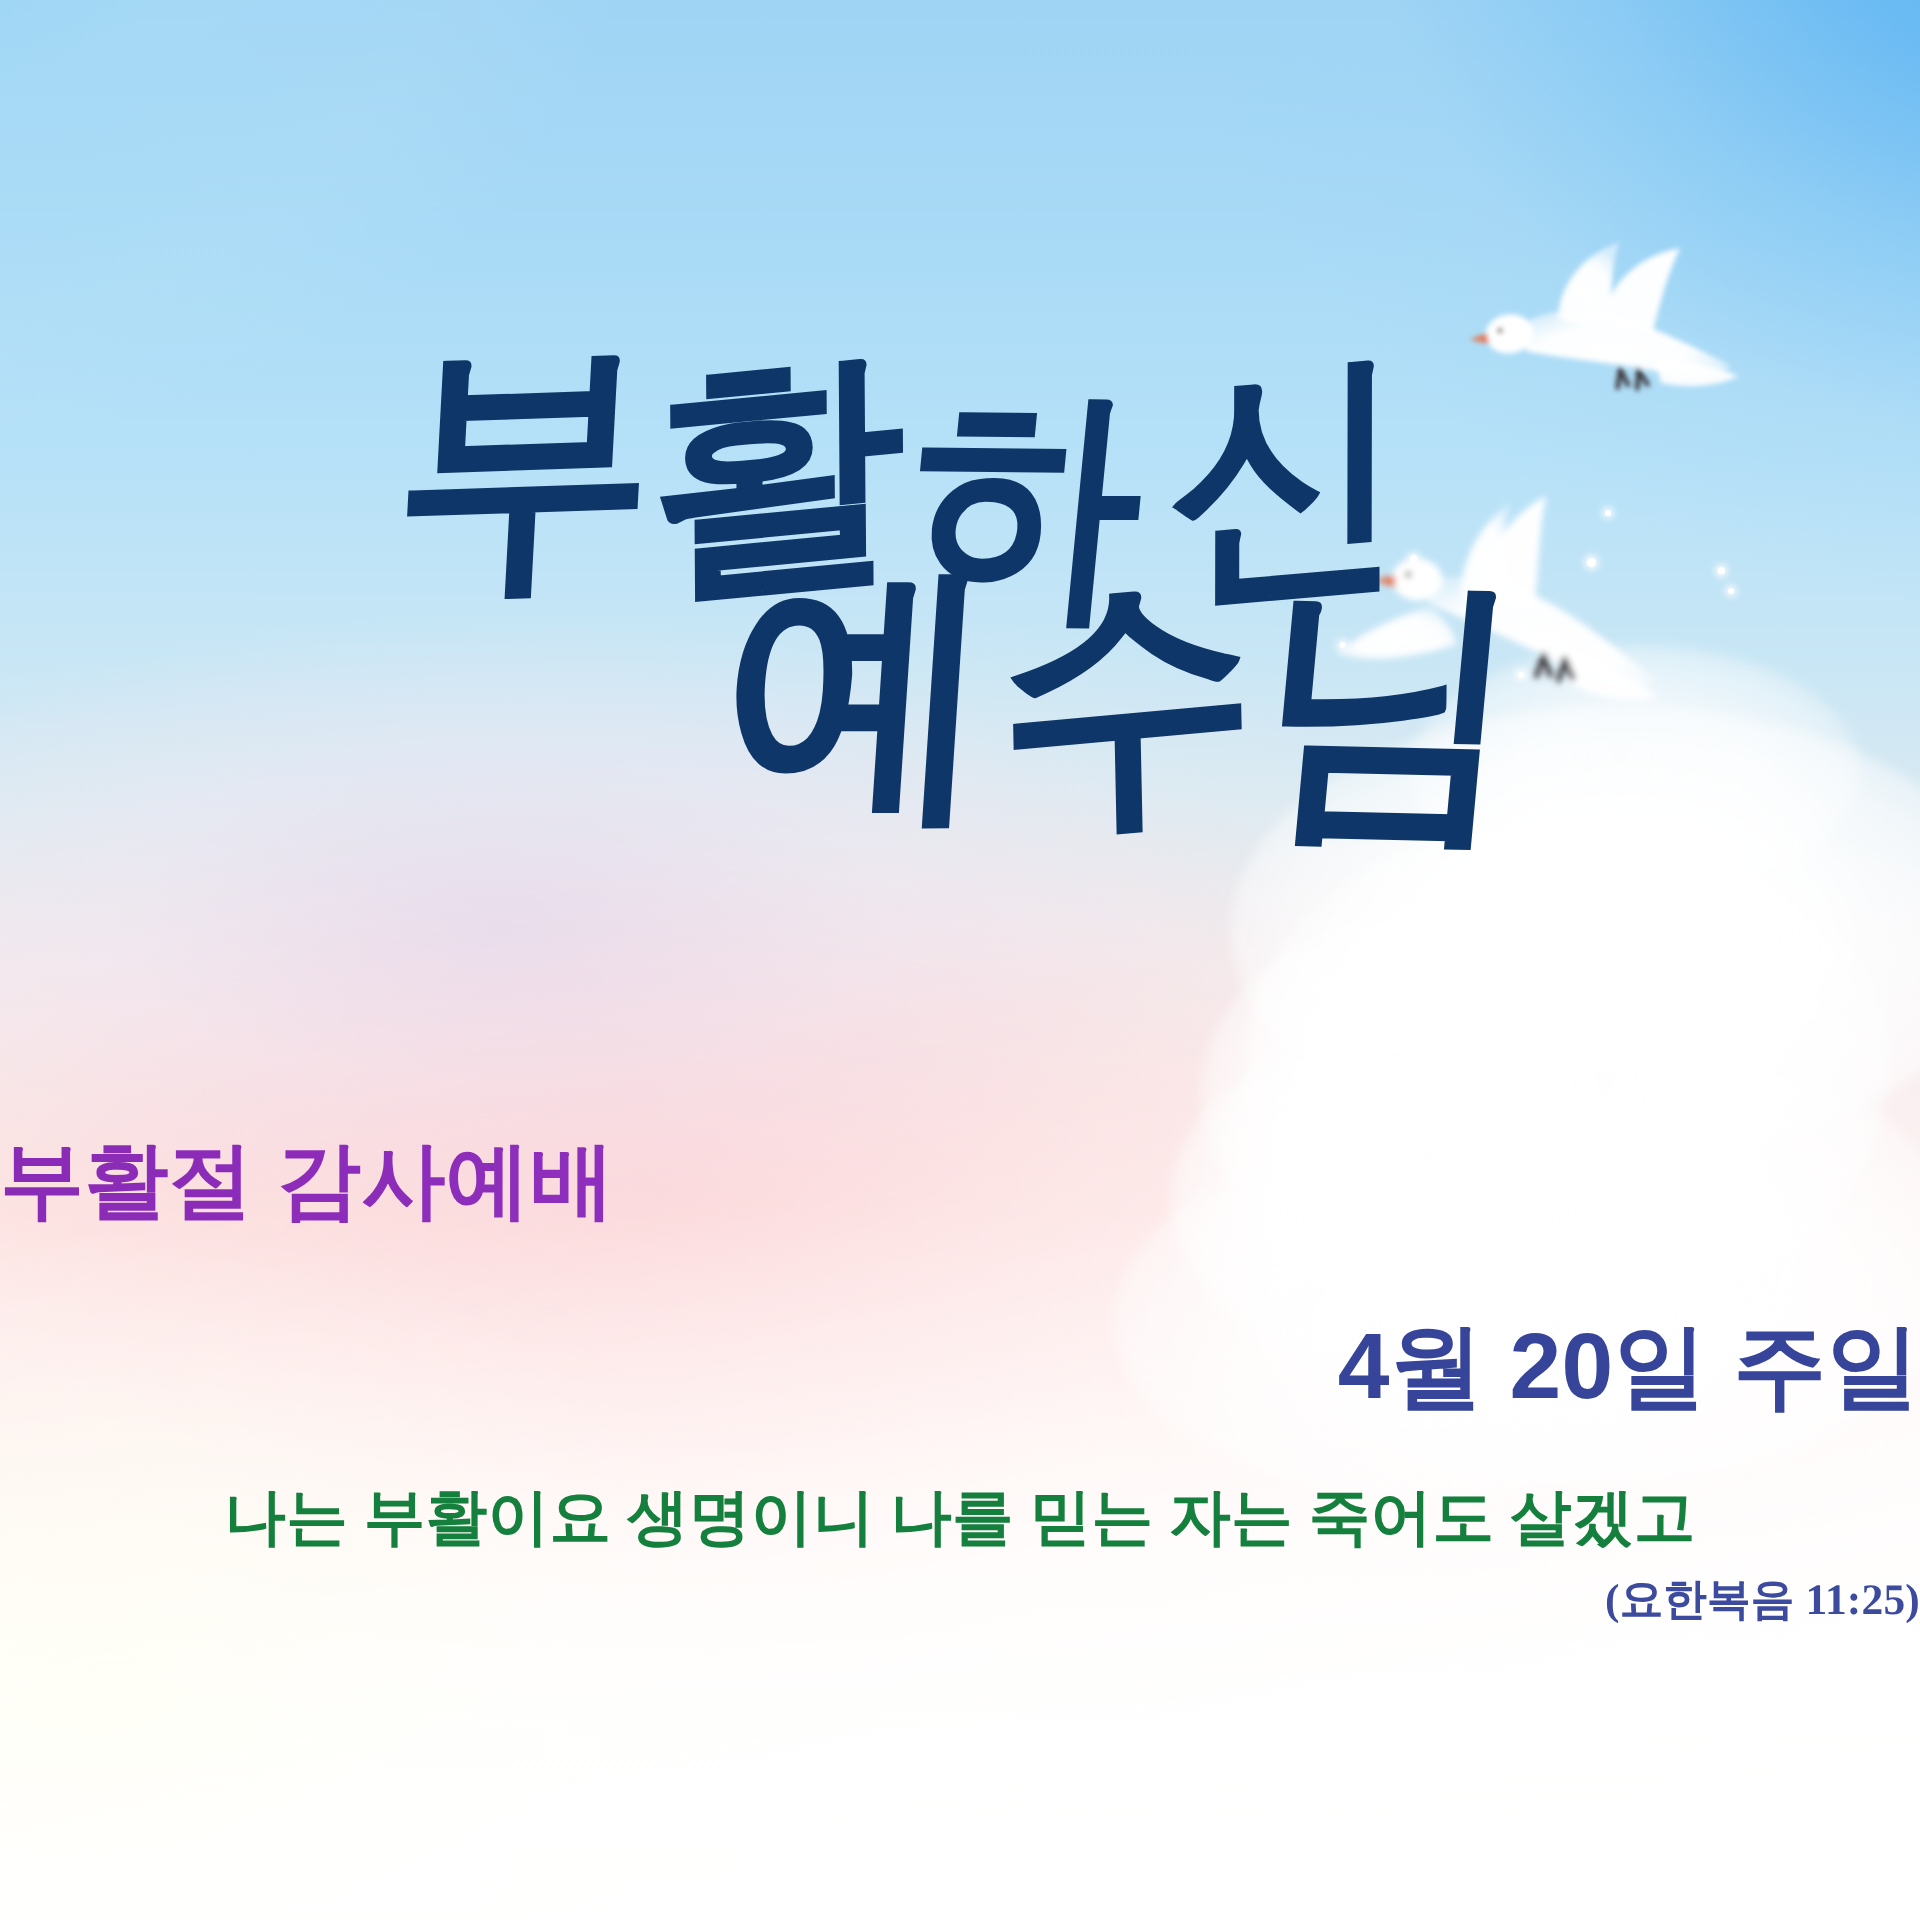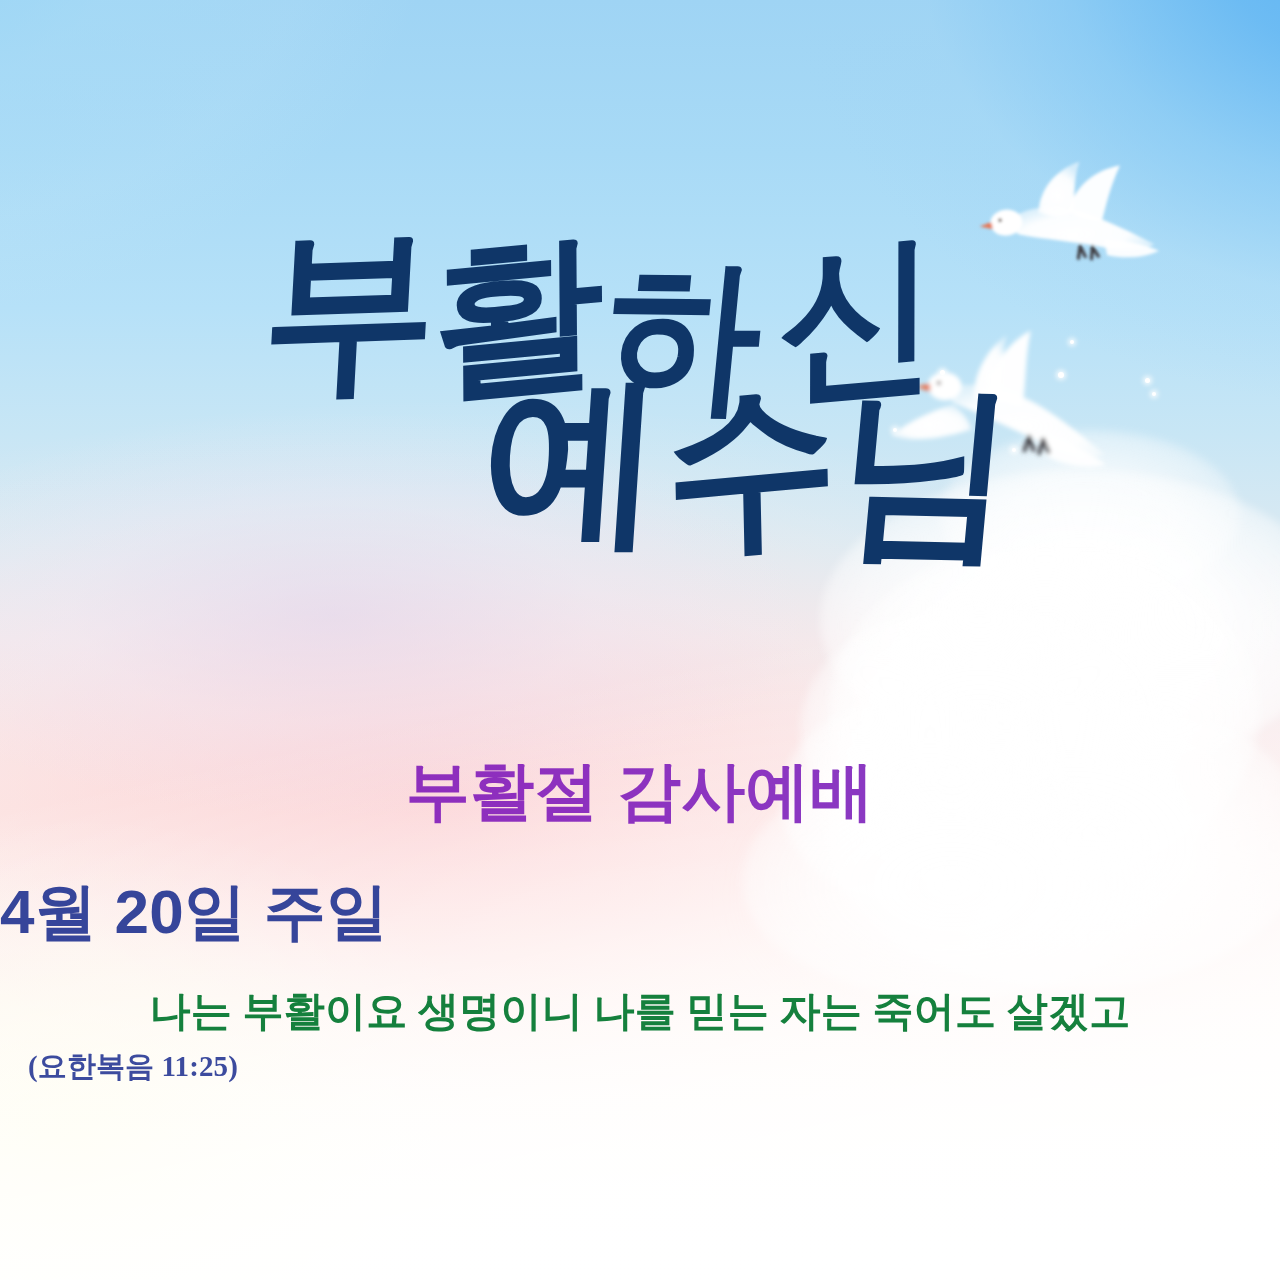--- a/index.html
+++ b/index.html
@@ -200,39 +200,39 @@
   .calli-line-2 .c1 { display:inline-block; transform: rotate(2deg)    translateY(2px)  scale(1.02,1.04); }
   .calli-line-2 .c2 { display:inline-block; transform: rotate(-3deg)   translateY(14px) scale(0.98,1.02); }
   .calli-line-2 .c3 { display:inline-block; transform: rotate(3.5deg)  translateY(26px) scale(1.00,1.05); }
 
   
   .headline {
     position: absolute;
     left: 0;
     right: 0;
     top: 757px;
-    text-align: center;
-    font-size: 64px;
+    text-align: left;
+    font-size: 56px;
     font-weight: 700;
     letter-spacing: 0.005em;
     line-height: 1.08;
     background-image: linear-gradient(96deg, #8a2bb6 0%, #8e2fbe 40%, #8a39c2 70%, #8f45c8 100%);
     -webkit-background-clip: text;
     background-clip: text;
     color: transparent;
     -webkit-text-fill-color: transparent;
   }
 
   
   .dateline {
     position: absolute;
     left: 0;
     right: 0;
     top: 878px;
-    text-align: left;
+    text-align: right;
     font-size: 62px;
     font-weight: 700;
     letter-spacing: 0.004em;
     color: #36459a;
     line-height: 1.1;
   }
 
   
   .verse {
     position: absolute;
@@ -246,21 +246,21 @@
     color: #15803d;
     letter-spacing: 0.006em;
     line-height: 1.16;
   }
 
   .verse-ref {
     position: absolute;
     left: 0;
     right: 0;
     top: 1047px;
-    text-align: left;
+    text-align: right;
     font-family: "Liberation Serif", "DejaVu Serif", serif;
     font-size: 29px;
     font-weight: 700;
     color: #3c4b9e;
     letter-spacing: 0.004em;
     padding-left: 28px;
   }
 </style>
 </head>
 <body>

